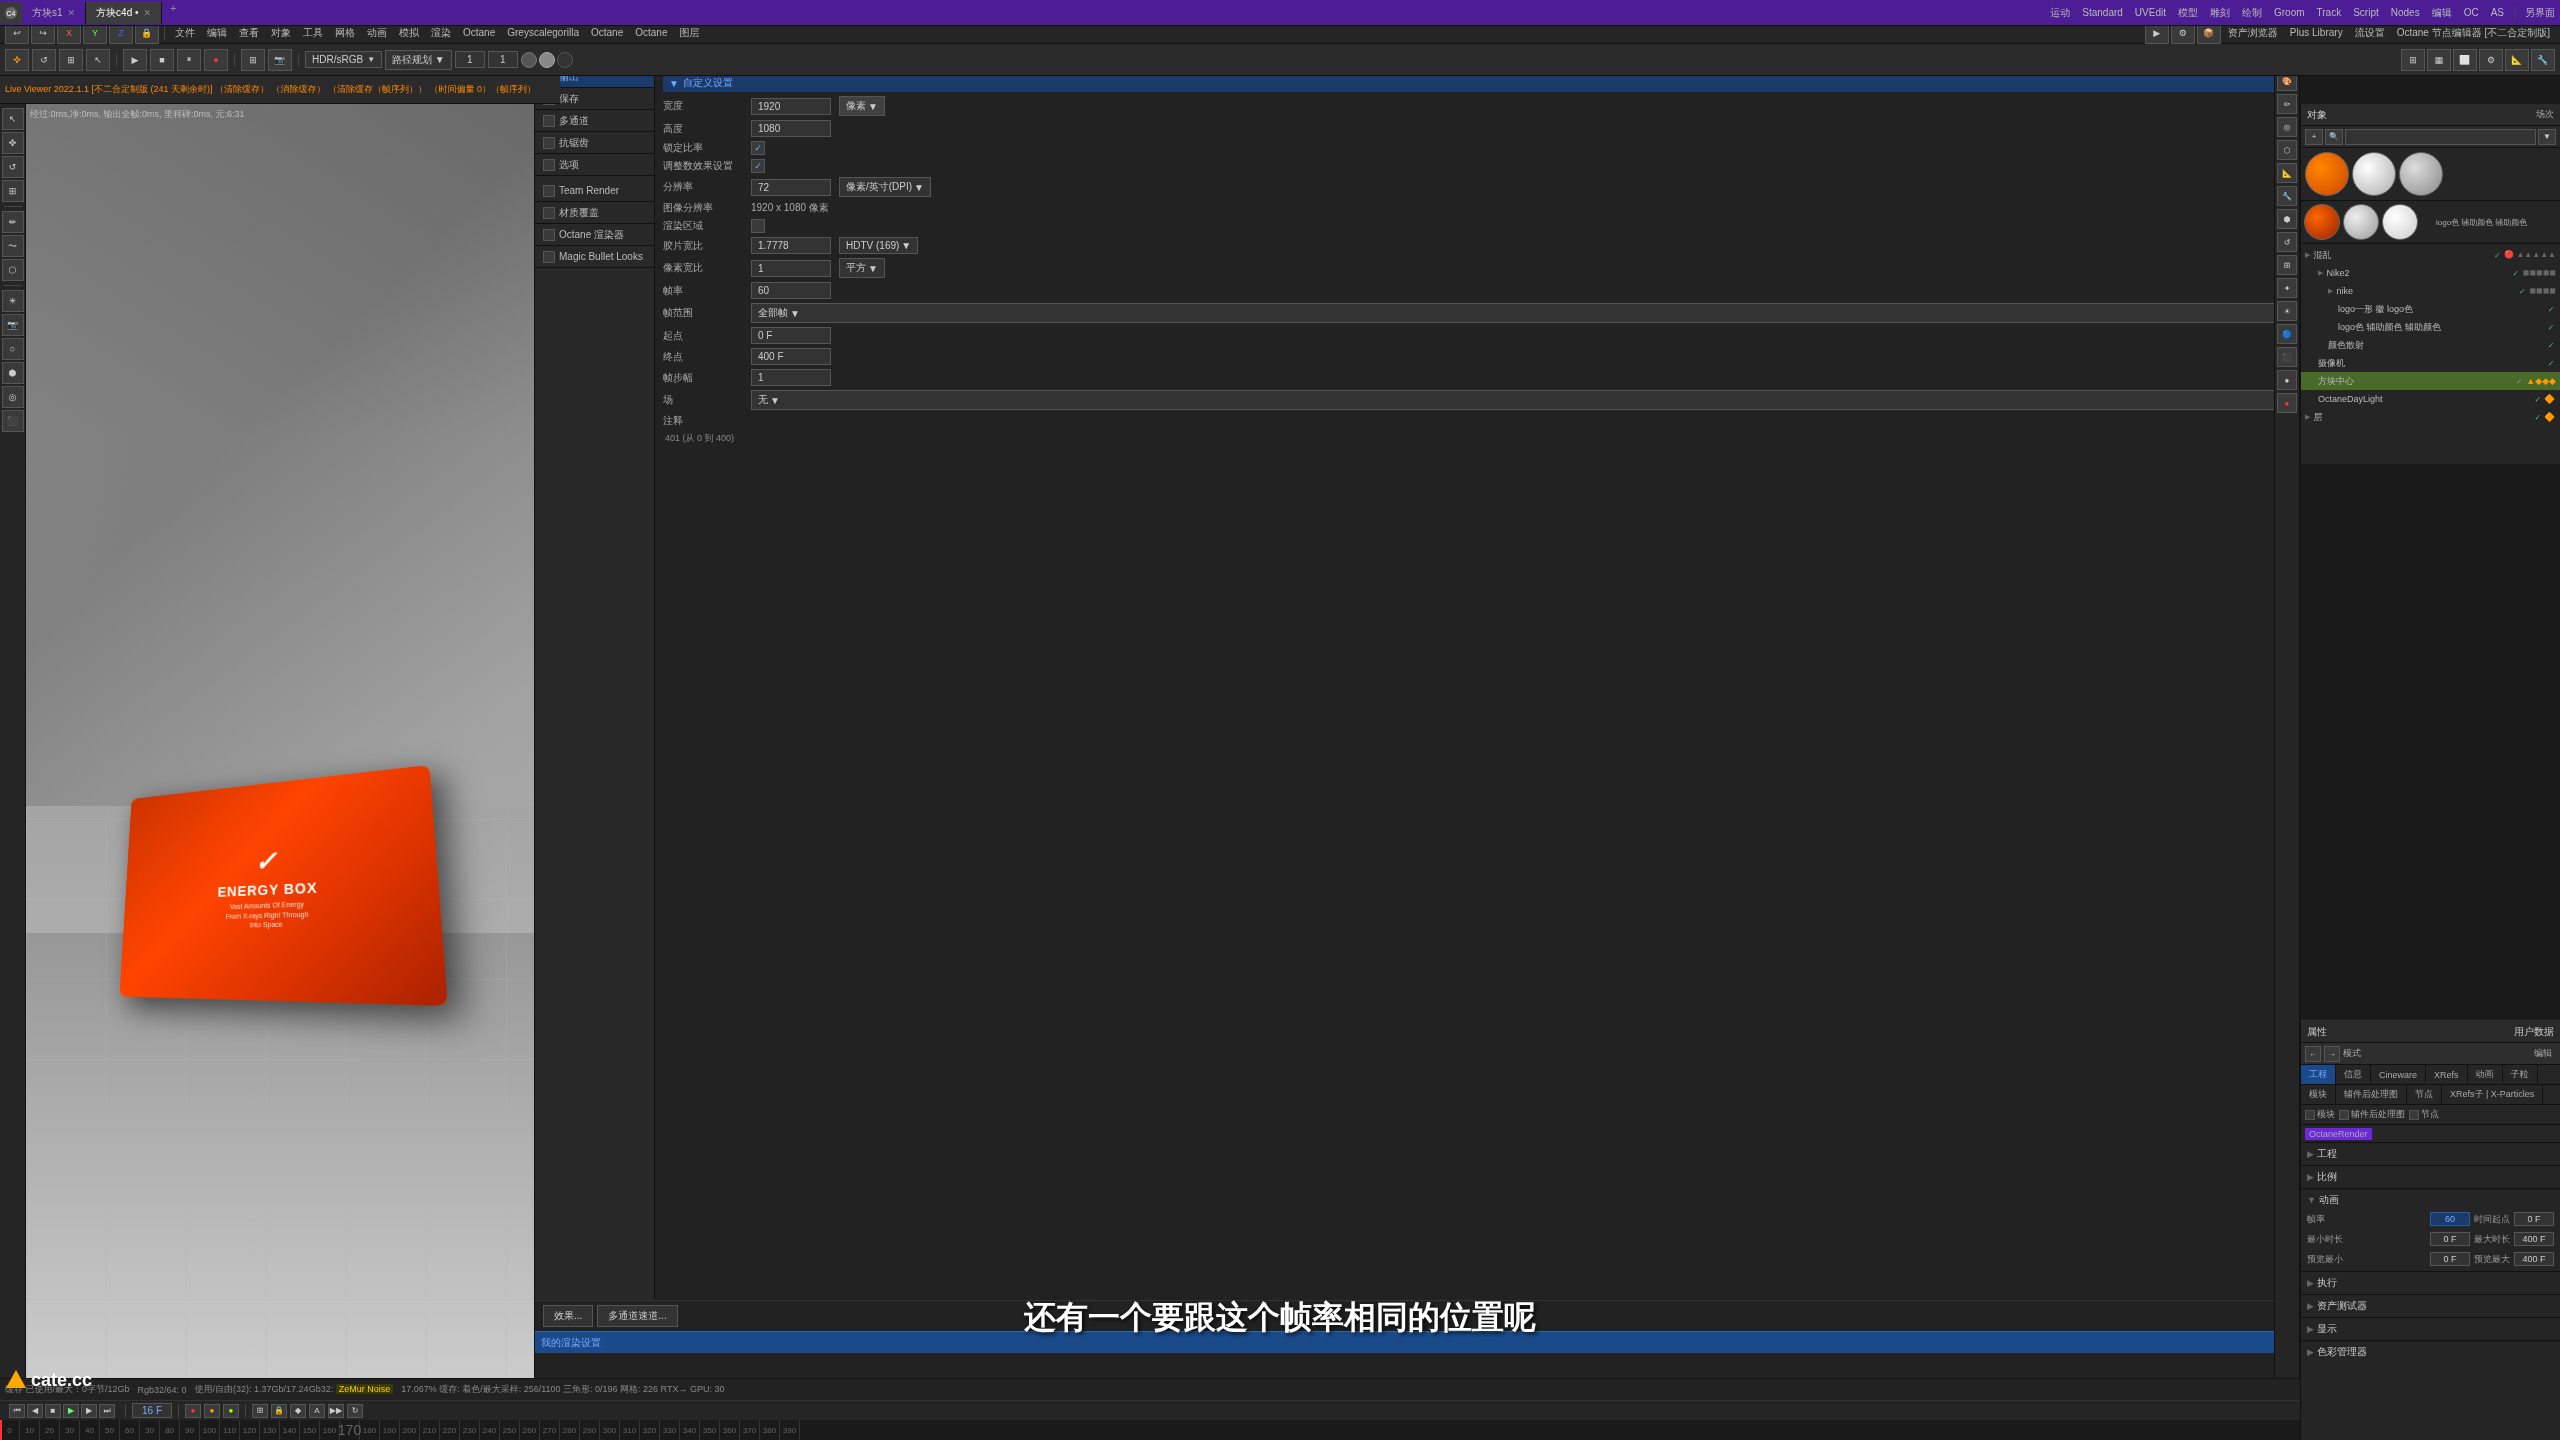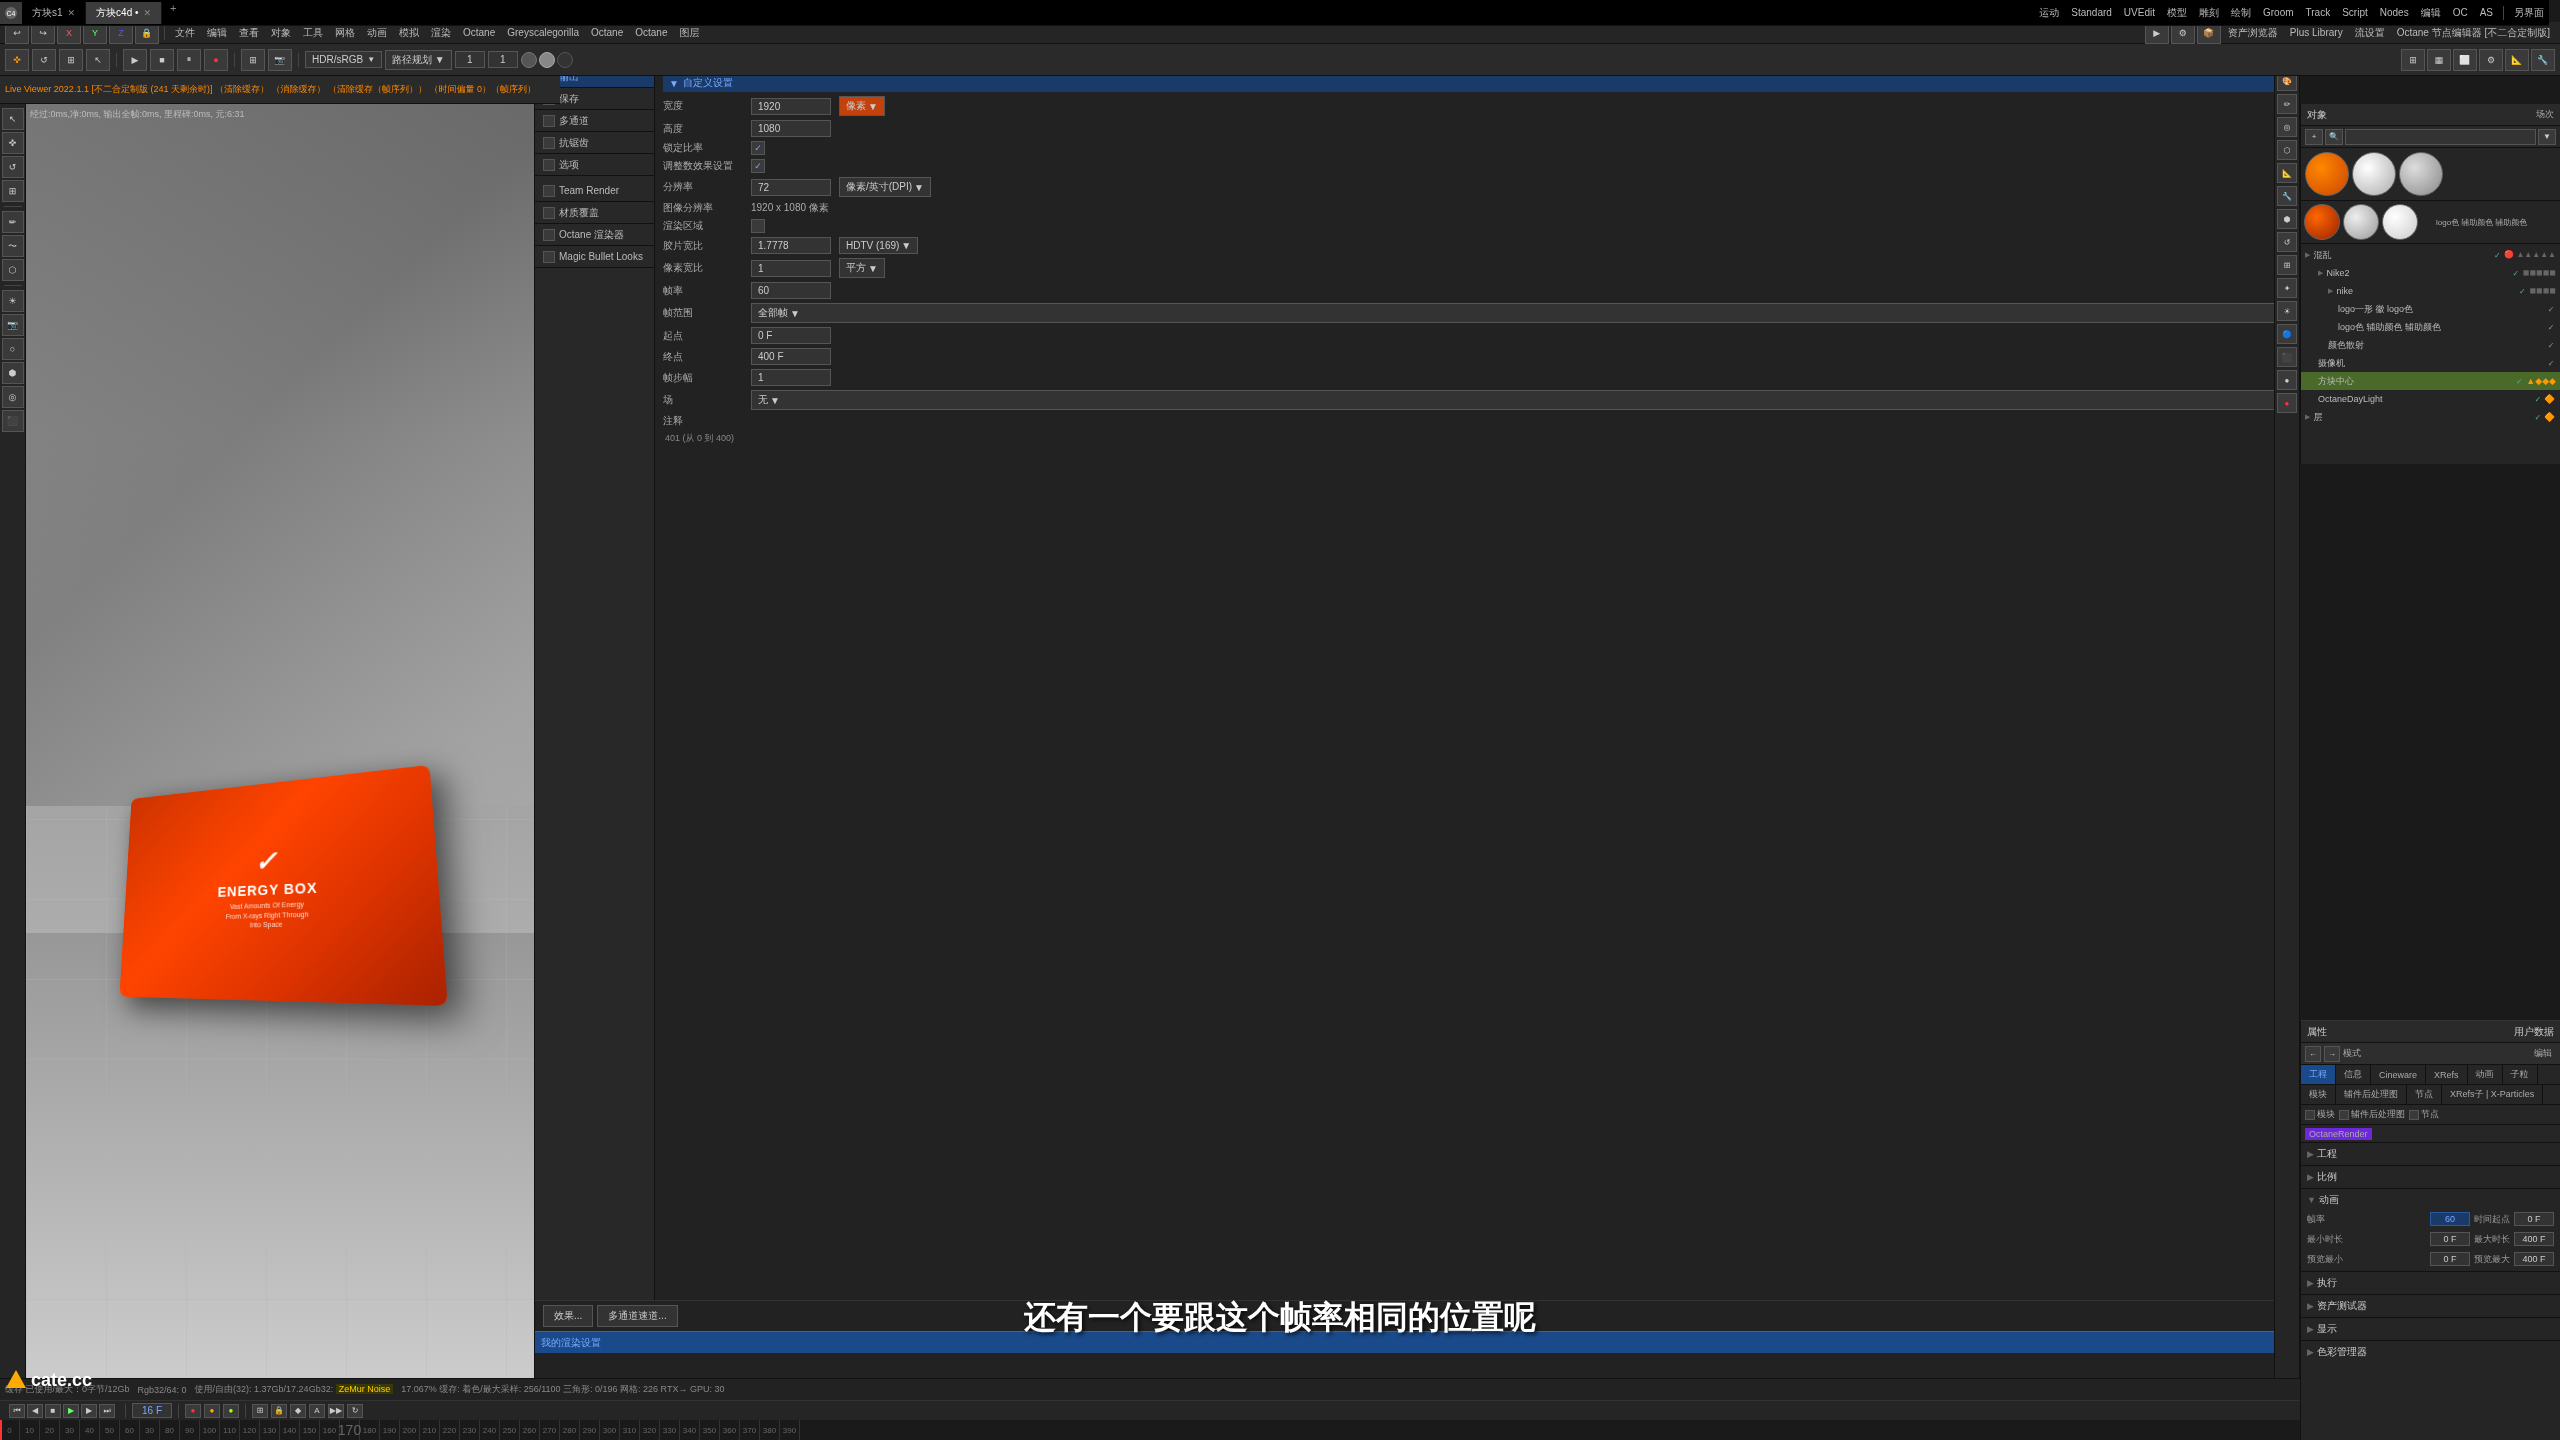--- a/index.html
+++ b/index.html
@@ -10,23 +10,23 @@
       font-family: 'Arial', sans-serif;
       font-size: 11px;
       color: #cccccc;
       overflow: hidden;
       position: relative;
     }
 
     
     .top-menu-bar {
       position: absolute;
-      top: 0; left: 0; right: 11px;
+      top: 0; left: 0; right: 0;
       height: 26px;
-      background: #000000;
+      background: #4c1d95;
       display: flex;
       align-items: center;
       border-bottom: 1px solid #111;
       z-index: 100;
     }
     .top-menu-bar .app-icon {
       width: 22px; height: 22px;
       background: #3a3a3a;
       display: flex; align-items: center; justify-content: center;
       font-size: 9px; color: #fff;
@@ -663,21 +663,21 @@
 
     <div class="render-main">
       <div class="render-section-header">
         <span>▼</span>
         <span>自定义设置</span>
       </div>
 
       <div class="render-field-row">
         <div class="render-field-label">宽度</div>
         <div class="render-field-input">1920</div>
-        <div style="background:#c2410c; border:1px solid #555; padding:2px 6px; font-size:10px; color:#ccc; display:flex; align-items:center; gap:2px; cursor:pointer;">
+        <div style="background:#404040; border:1px solid #555; padding:2px 6px; font-size:10px; color:#ccc; display:flex; align-items:center; gap:2px; cursor:pointer;">
           <span>像素</span> ▼
         </div>
       </div>
 
       <div class="render-field-row">
         <div class="render-field-label">高度</div>
         <div class="render-field-input">1080</div>
       </div>
 
       <div class="render-field-row">

